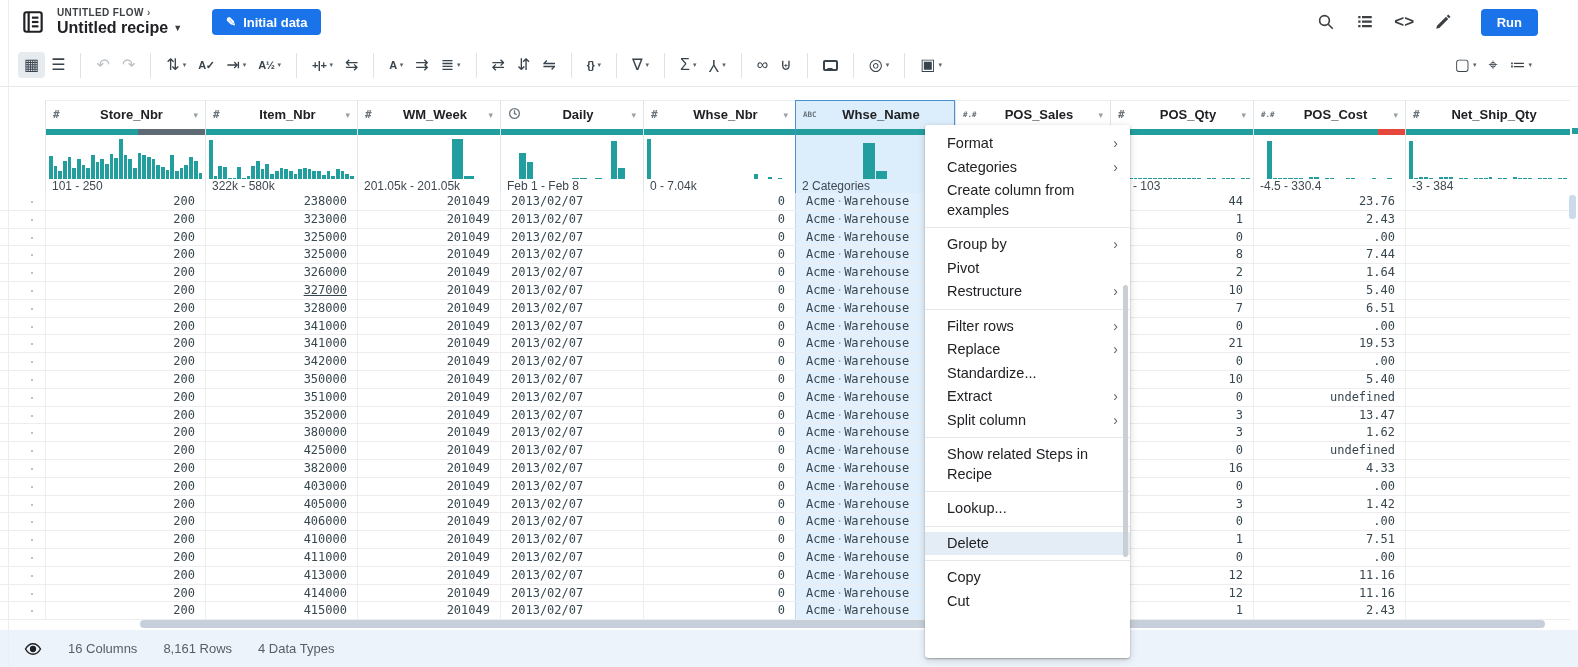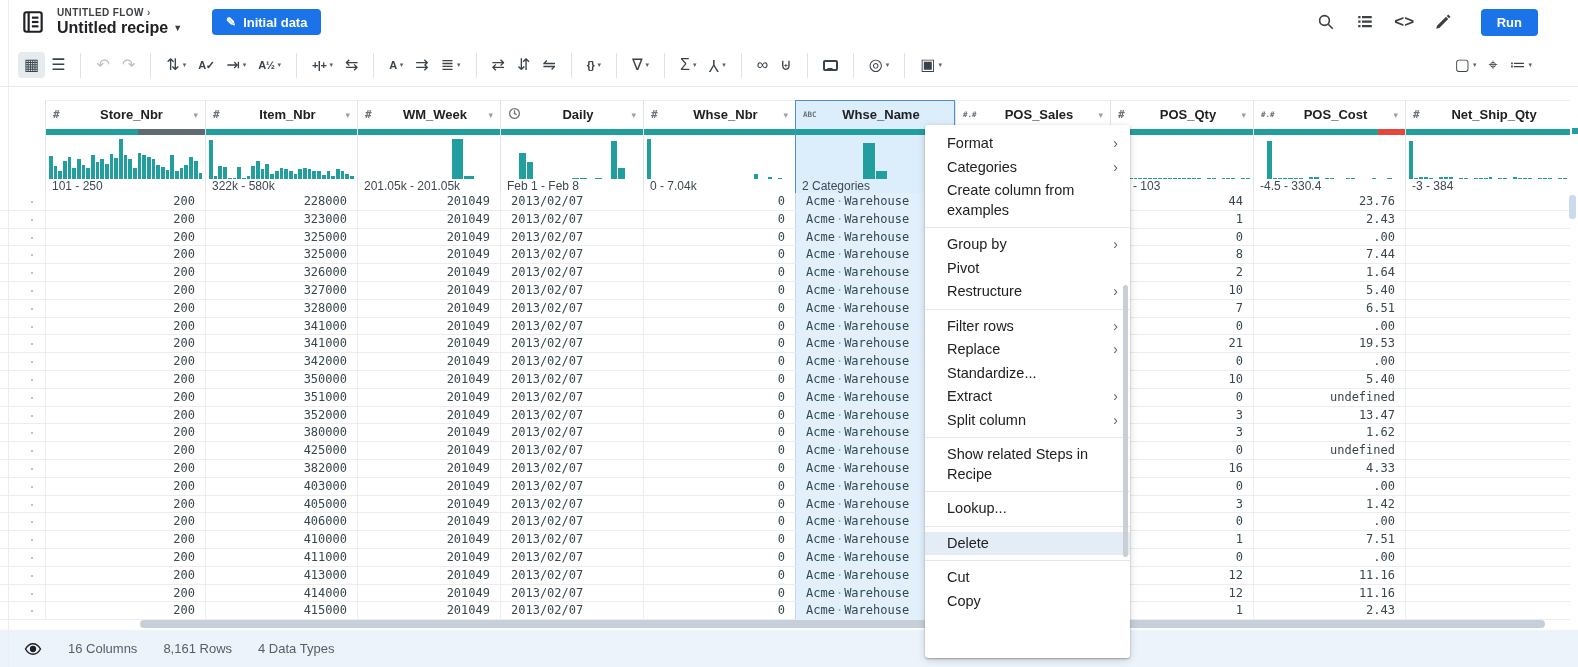--- a/index.html
+++ b/index.html
@@ -647,21 +647,21 @@
           </div>
           <div class="range">-3 - 384</div>
         </div>
       </div>
     <div class="grid">
         <div class="row">
           <div class="gutter-cell">
             <span class="dot"></span>
           </div>
           <div class="cell r" style="width: 160px;">200</div>
-          <div class="cell r" style="width: 152px;">228000</div>
+          <div class="cell r" style="width: 152px;">238000</div>
           <div class="cell r" style="width: 143px;">201049</div>
           <div class="cell l" style="width: 143px;">2013/02/07</div>
           <div class="cell r" style="width: 152px;">0</div>
           <div class="cell l sel" style="width: 160px;">Acme<span class="ws">·</span>Warehouse</div>
           <div class="cell r" style="width: 155px;"></div>
           <div class="cell r" style="width: 143px;">44</div>
           <div class="cell r" style="width: 152px;">23.76</div>
           <div class="cell r" style="width: 165px;"></div>
         </div>
         <div class="row">
@@ -722,21 +722,21 @@
           <div class="cell r" style="width: 155px;"></div>
           <div class="cell r" style="width: 143px;">2</div>
           <div class="cell r" style="width: 152px;">1.64</div>
           <div class="cell r" style="width: 165px;"></div>
         </div>
         <div class="row">
           <div class="gutter-cell">
             <span class="dot"></span>
           </div>
           <div class="cell r" style="width: 160px;">200</div>
-          <div class="cell r" style="width: 152px;">327000</div>
+          <div class="cell r" style="width: 152px; text-decoration: underline;">327000</div>
           <div class="cell r" style="width: 143px;">201049</div>
           <div class="cell l" style="width: 143px;">2013/02/07</div>
           <div class="cell r" style="width: 152px;">0</div>
           <div class="cell l sel" style="width: 160px;">Acme<span class="ws">·</span>Warehouse</div>
           <div class="cell r" style="width: 155px;"></div>
           <div class="cell r" style="width: 143px;">10</div>
           <div class="cell r" style="width: 152px;">5.40</div>
           <div class="cell r" style="width: 165px;"></div>
         </div>
         <div class="row">
@@ -1076,21 +1076,21 @@
       <div class="mdiv"></div>
       <div class="mi">
         <span class="milabel">Lookup...</span>
       </div>
       <div class="mdiv"></div>
       <div class="mi hl">
         <span class="milabel">Delete</span>
       </div>
       <div class="mdiv"></div>
       <div class="mi">
+        <span class="milabel">Copy</span>
+      </div>
+      <div class="mi">
         <span class="milabel">Cut</span>
-      </div>
-      <div class="mi">
-        <span class="milabel">Copy</span>
       </div>
       <div class="menu-sb"></div>
   </div>
 
 </div>
 
 </body></html>

